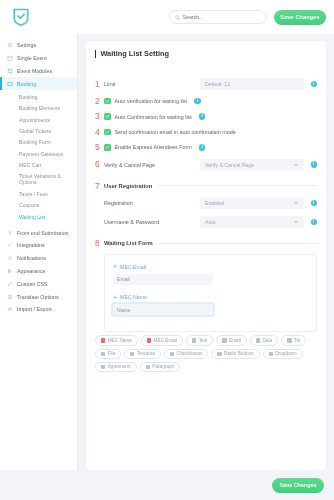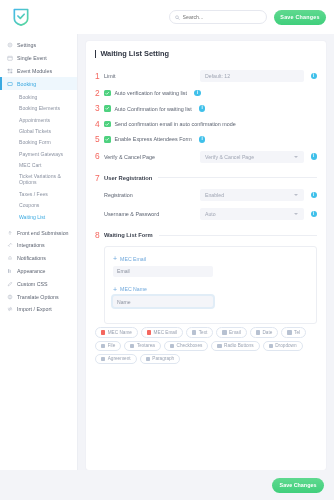--- a/index.html
+++ b/index.html
@@ -58,21 +58,21 @@
   .sub-item.active { color: #3aa9e0; }
 
   
   .main { flex: 1; padding: 7px 8px 0 8px; overflow: hidden; min-width: 0; }
   .panel {
     background: #fff; border-radius: 3px; padding: 8px 9px 10px 9px;
     box-shadow: 0 0 2px rgba(40,50,80,.06); min-height: 100%;
   }
   .panel-title {
     font-size: 7.4px; font-weight: bold; color: #2f3542; display: flex;
-    align-items: center; gap: 4px; margin-bottom: 12px;
+    align-items: center; gap: 4px; margin-bottom: 20px;
   }
   .title-bar { width: 1.4px; height: 8px; background: #2f3542; display:inline-block; }
 
   .row { display: flex; align-items: center; margin-bottom: 7px; }
   .num {
     width: 9px; flex: 0 0 9px; font-size: 8.4px; color: #f4675f; font-weight: 300;
     line-height: 1; text-align: left;
   }
   .lbl { font-size: 5.4px; color: #5d6472; }
   .lbl-w { width: 96px; flex: 0 0 96px; }

